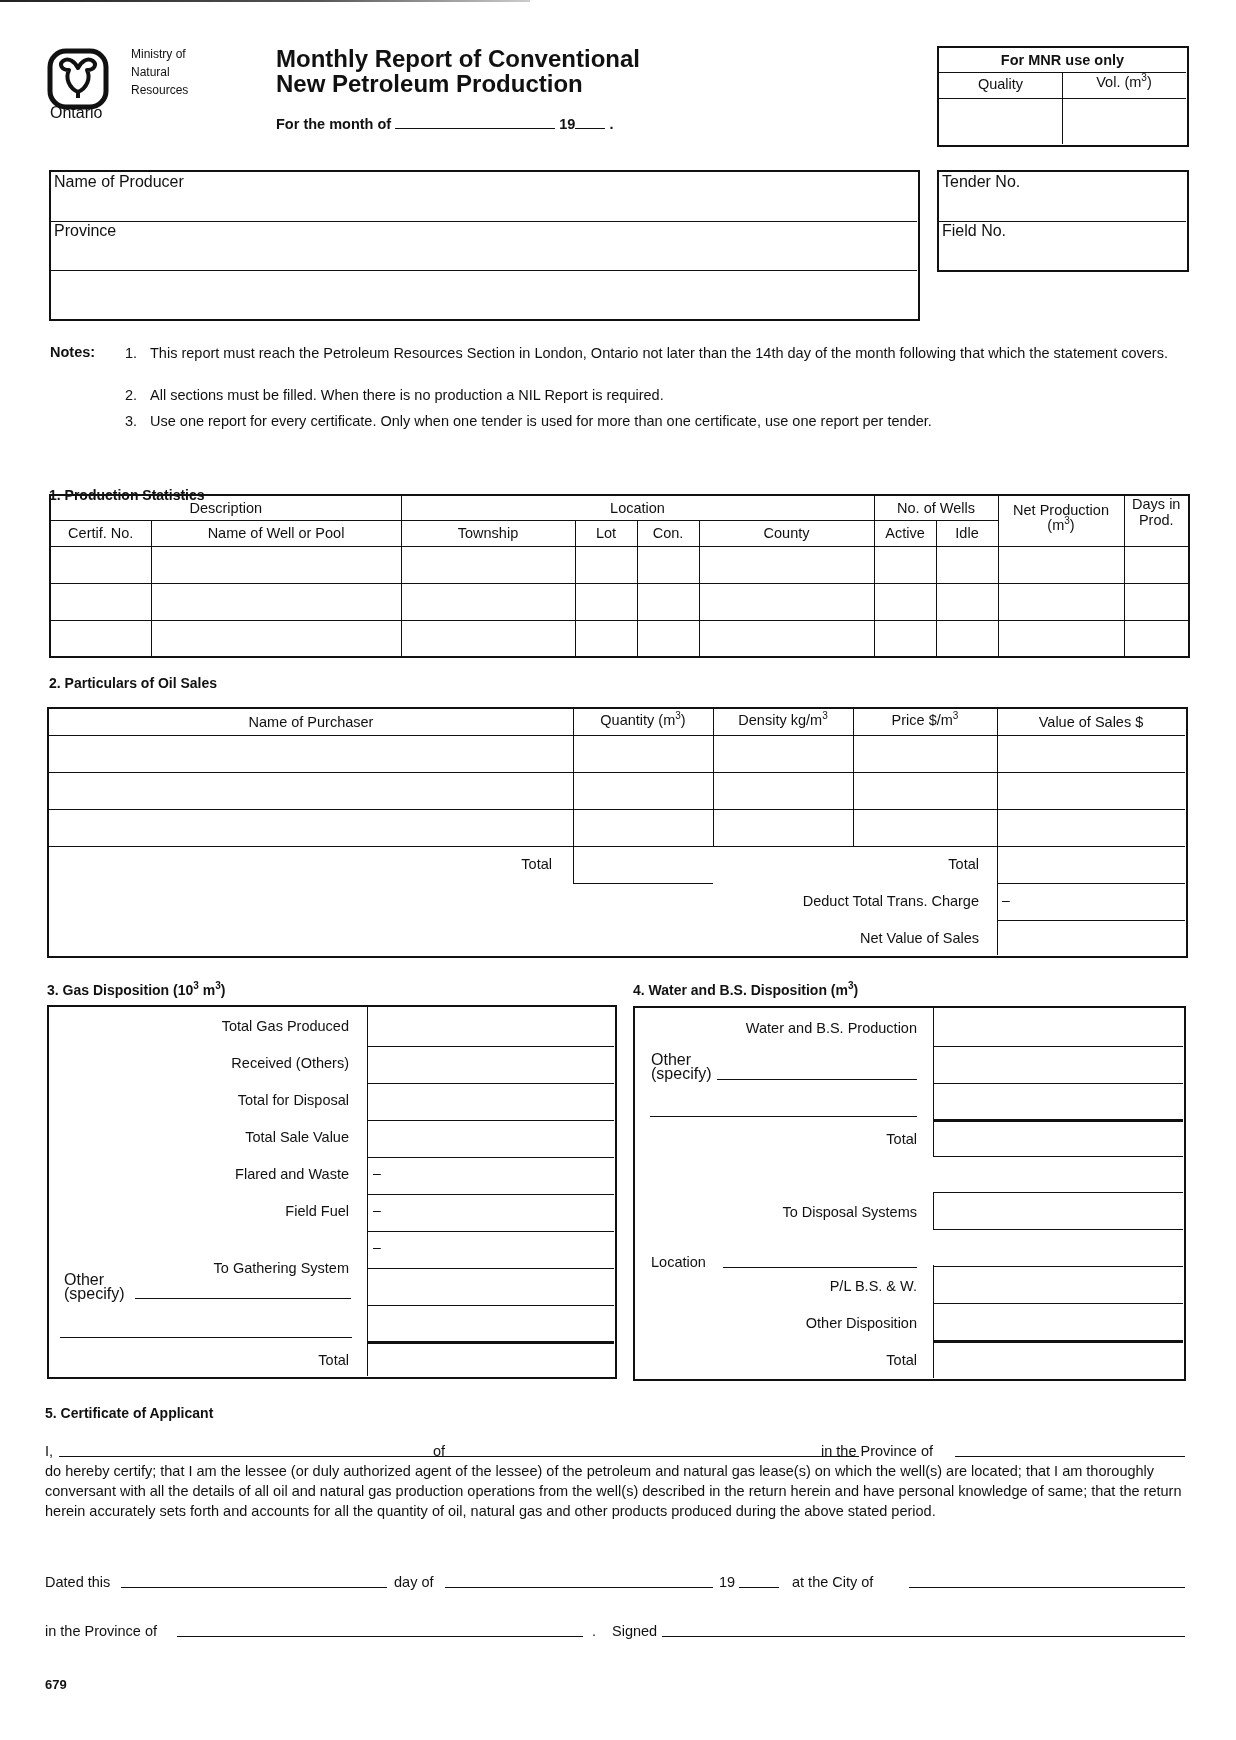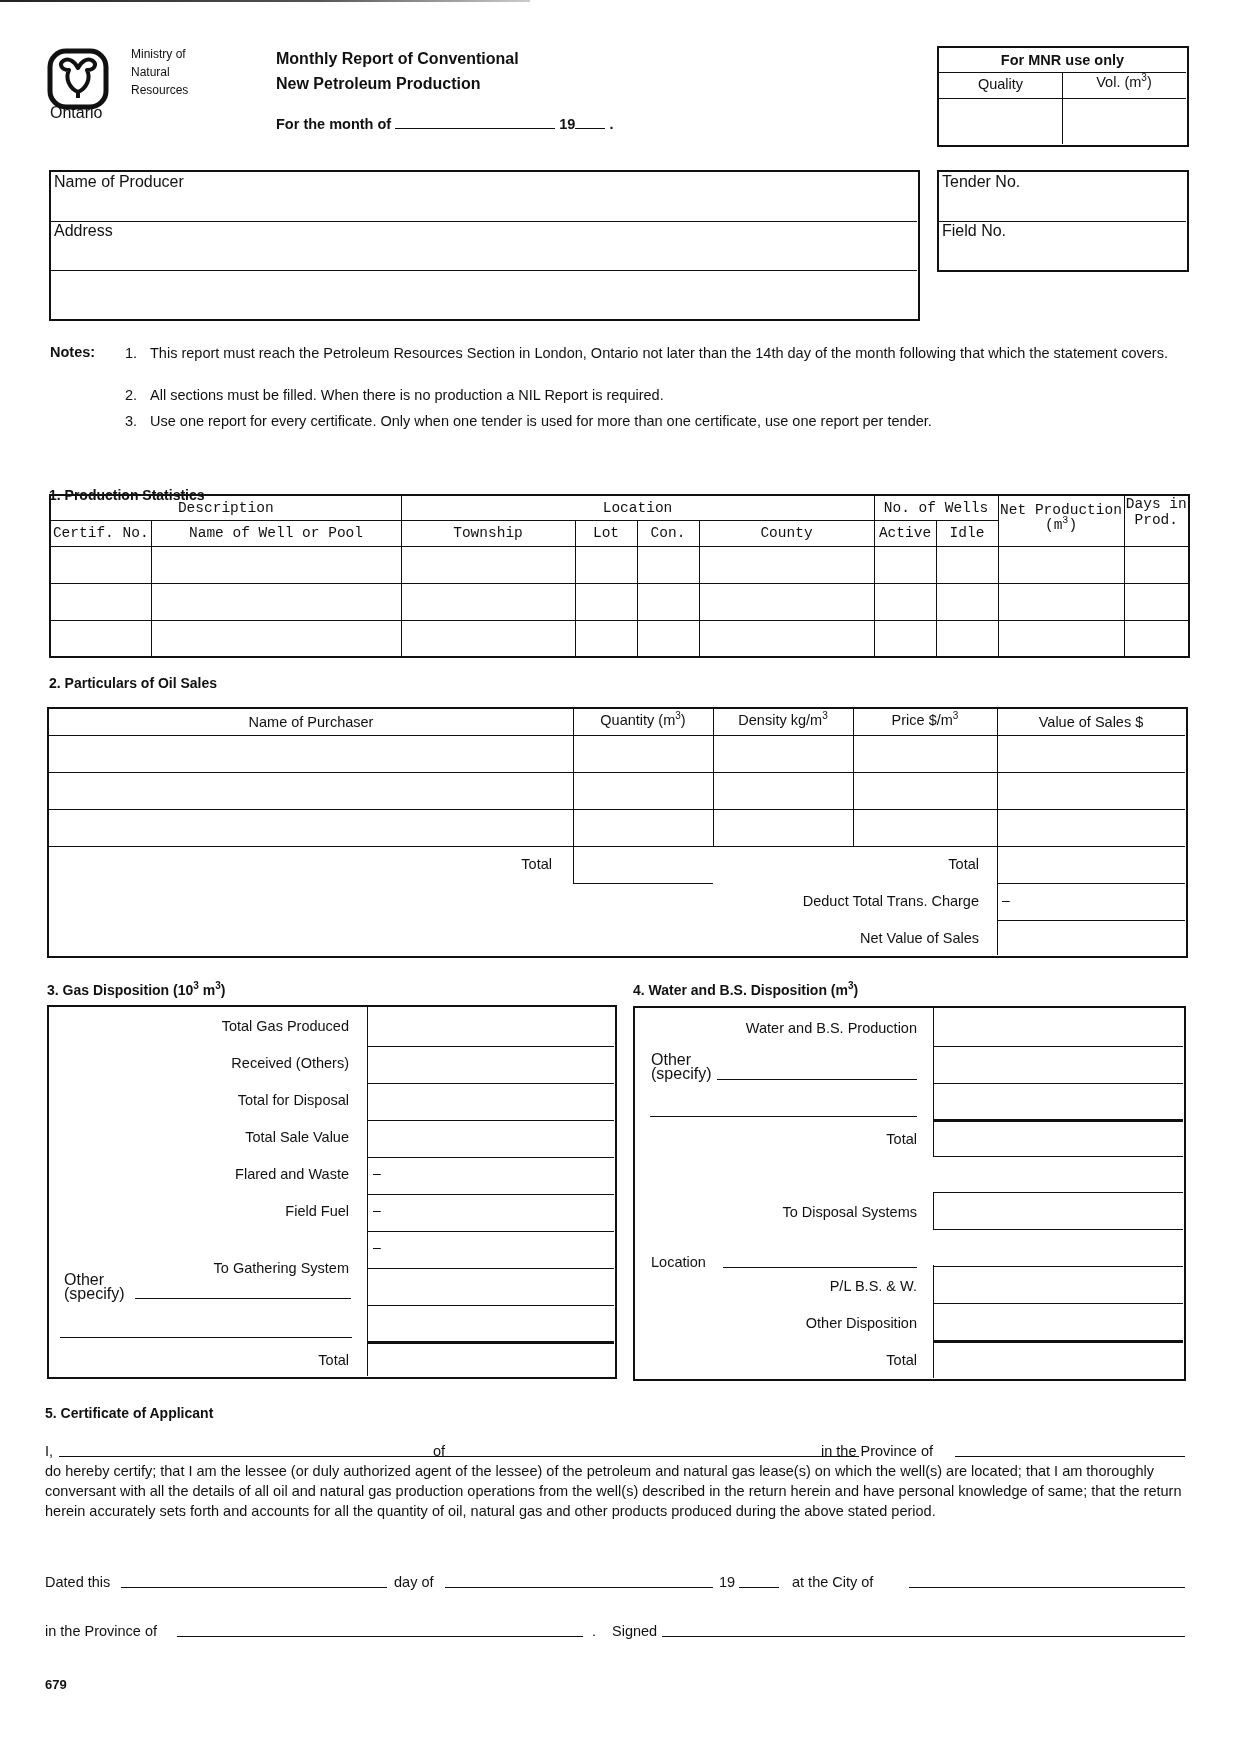--- a/index.html
+++ b/index.html
@@ -3,21 +3,21 @@
 <meta charset="utf-8">
 <style>
   * { box-sizing: border-box; margin: 0; padding: 0; }
   html, body { width: 1236px; height: 1740px; background: #ffffff; overflow: hidden; }
   body { position: relative; font-family: "Liberation Sans", "DejaVu Sans", sans-serif; color: #111111; }
   .abs { position: absolute; }
   .topline { left: 0; top: 0; width: 530px; height: 2px; background: linear-gradient(90deg, #222 0%, #555 60%, #ccc 100%); }
   .logo { left: 47px; top: 48px; width: 62px; height: 62px; }
   .ontario { left: 50px; top: 104px; font-size: 16px; }
   .ministry { left: 131px; top: 45px; font-size: 12px; line-height: 18px; }
-  .title { left: 276px; top: 46px; font-size: 16px; font-weight: bold; line-height: 25px; color: #111; }
+  .title { left: 276px; top: 46px; font-size: 24px; font-weight: bold; line-height: 25px; color: #111; }
   .month-line { left: 276px; top: 116px; font-size: 14.5px; font-weight: bold; white-space: nowrap; }
   .blank { display: inline-block; border-bottom: 1.5px solid #111; height: 12px; vertical-align: baseline; }
   .box { border: 2.5px solid #111; }
   .cell-line-h { position: absolute; height: 0; border-top: 1.5px solid #111; }
   .cell-line-v { position: absolute; width: 0; border-left: 1.5px solid #111; }
   .lbl { position: absolute; font-size: 14.5px; white-space: nowrap; }
   .lbl-sm { position: absolute; font-size: 16px; white-space: nowrap; }
   .ctr { text-align: center; }
   .rt { text-align: right; }
   .bold { font-weight: bold; }
@@ -70,21 +70,21 @@
   <div class="cell-line-v" style="left:123px; top:24px; height:72px;"></div>
   <div class="cell-line-h" style="left:0; width:247px; top:50px;"></div>
   <div class="abs" style="left:2px; top:52px; width:119px; height:42px;"></div>
   <div class="abs" style="left:126px; top:52px; width:119px; height:42px;"></div>
 </div>
 
 <div class="abs box" style="left:49px; top:170px; width:871px; height:151px;">
   <div class="lbl-sm" style="left:3px; top:1px;">Name of Producer</div>
   <div class="abs" style="left:2px; top:18px; width:860px; height:28px;"></div>
   <div class="cell-line-h" style="left:0; width:866px; top:49px;"></div>
-  <div class="lbl-sm" style="left:3px; top:50px;">Address</div>
+  <div class="lbl-sm" style="left:3px; top:50px;">Province</div>
   <div class="abs" style="left:2px; top:67px; width:860px; height:28px;"></div>
   <div class="cell-line-h" style="left:0; width:866px; top:98px;"></div>
   <div class="abs" style="left:2px; top:101px; width:860px; height:44px;"></div>
 </div>
 
 <div class="abs box" style="left:937px; top:170px; width:252px; height:102px;">
   <div class="lbl-sm" style="left:3px; top:1px;">Tender No.</div>
   <div class="abs" style="left:2px; top:18px; width:243px; height:28px;"></div>
   <div class="cell-line-h" style="left:0; width:247px; top:49px;"></div>
   <div class="lbl-sm" style="left:3px; top:50px;">Field No.</div>
@@ -101,21 +101,21 @@
     <span class="note-num">2.</span>
     <span class="note-text">All sections must be filled. When there is no production a NIL Report is required.</span>
   </div>
   <div class="note" style="top:68px;">
     <span class="note-num">3.</span>
     <span class="note-text">Use one report for every certificate. Only when one tender is used for more than one certificate, use one report per tender.</span>
   </div>
 </div>
 
 <div class="sec-title" style="left:49px; top:472px;margin-top:15px;">1. Production Statistics</div>
-<table class="grid" style="left:49px; top:494px; width:1139px;font-family:Liberation Mono, monospace;">
+<table class="grid" style="left:49px; top:494px; width:1139px;">
   <colgroup>
     <col style="width:101px">
       <col style="width:250px">
       <col style="width:174px">
       <col style="width:62px">
       <col style="width:62px">
       <col style="width:175px">
       <col style="width:62px">
       <col style="width:62px">
       <col style="width:126px">

